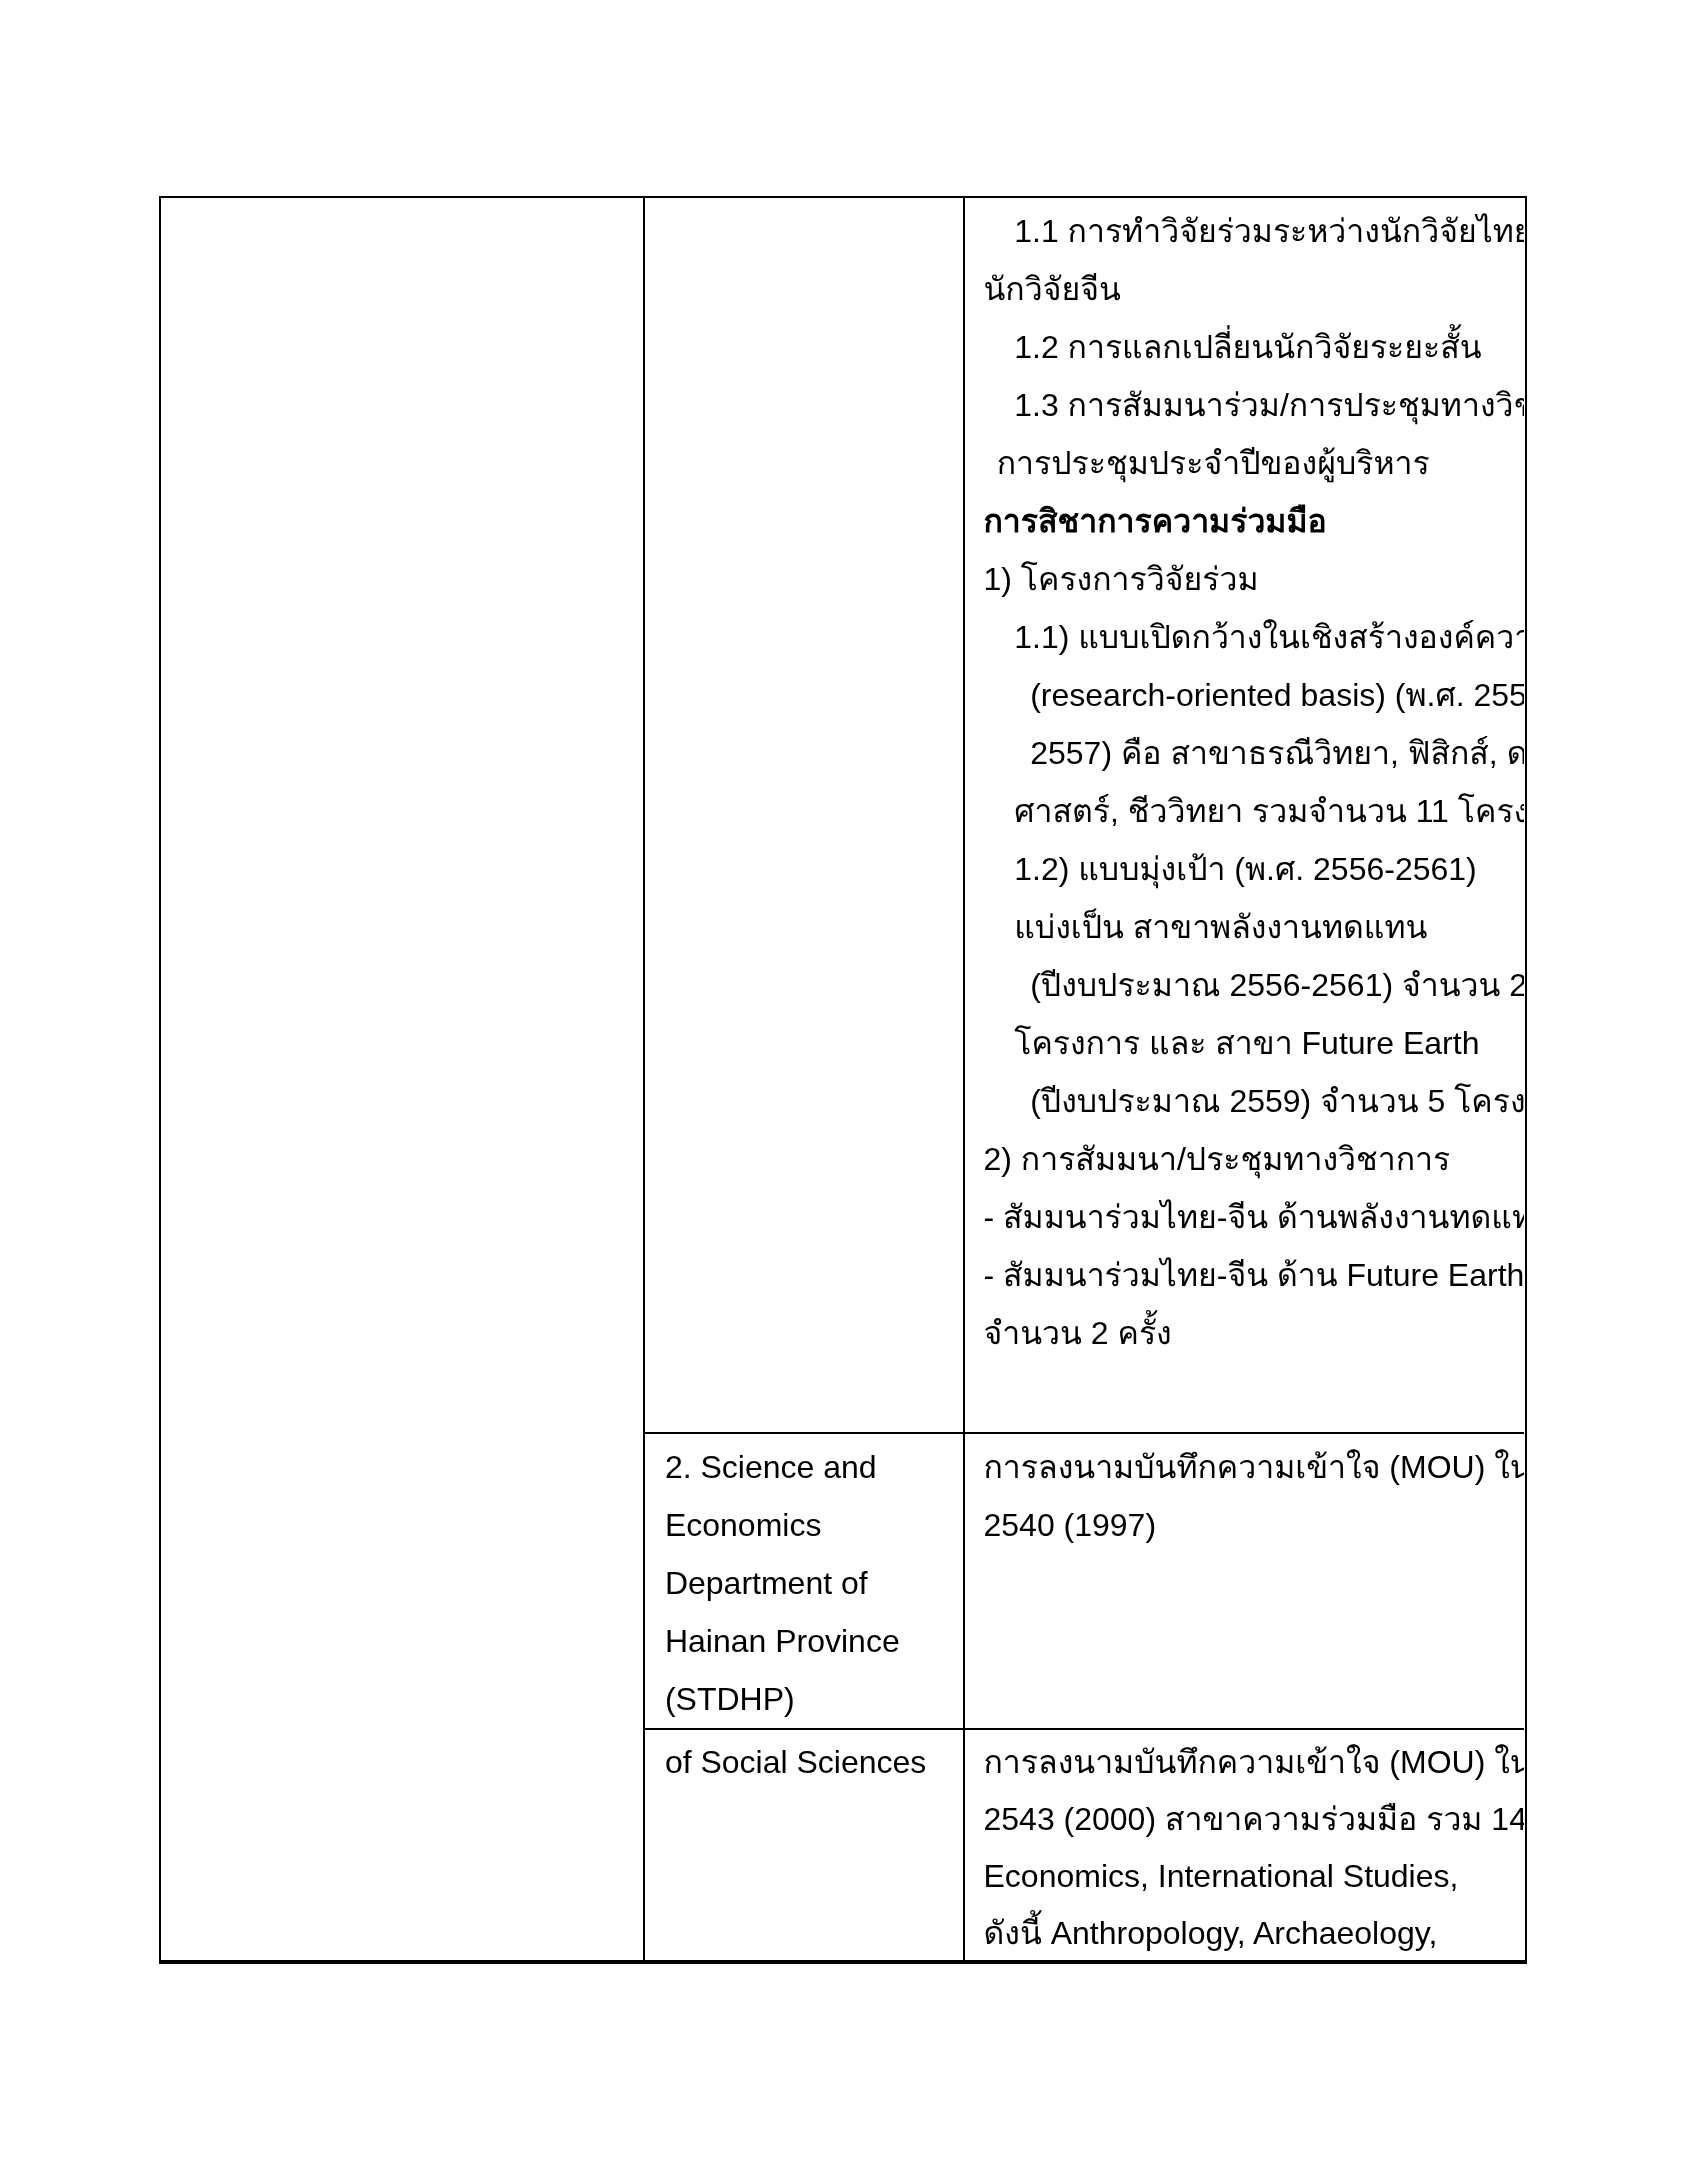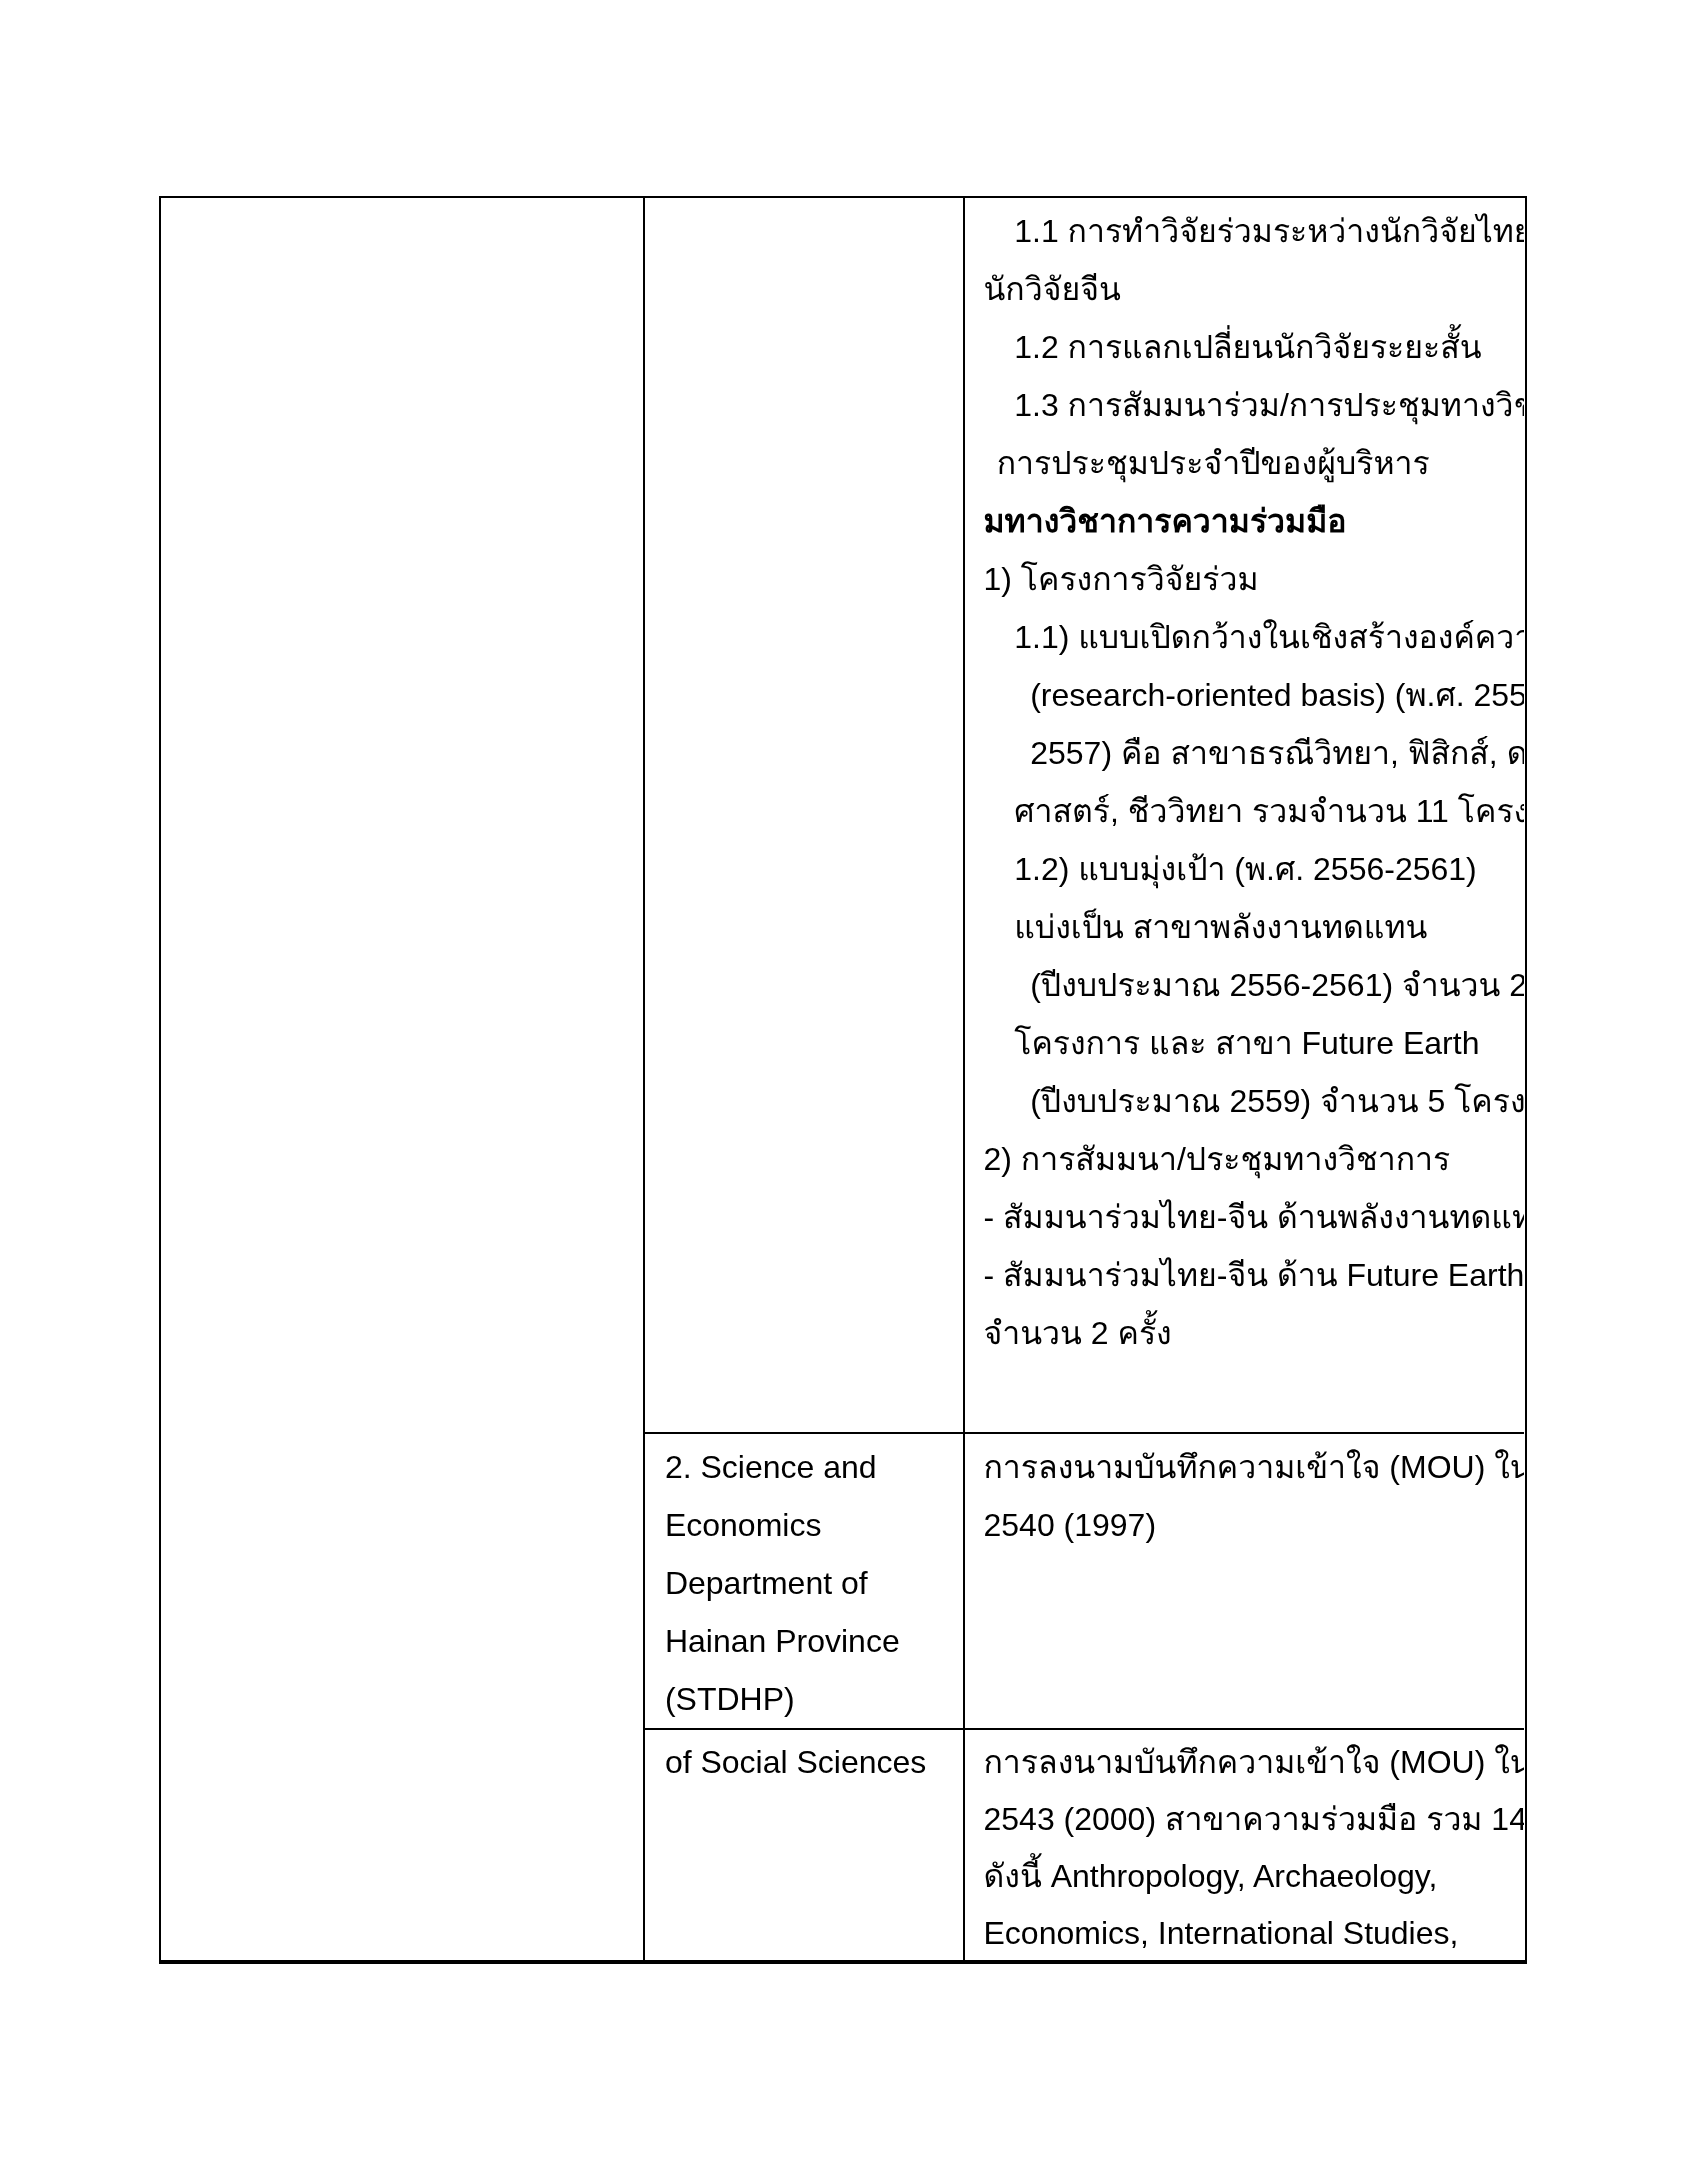--- a/index.html
+++ b/index.html
@@ -57,21 +57,21 @@
   <div id="doc-table">
     <div id="cell-left" class="cell"></div>
 
     <div class="cell c2cell vline r1"></div>
     <div class="cell c3cell vline r1">
         <div class="line ind2">1.1 การทำวิจัยร่วมระหว่างนักวิจัยไทยและ</div>
         <div class="line ind0">นักวิจัยจีน</div>
         <div class="line ind2">1.2 การแลกเปลี่ยนนักวิจัยระยะสั้น</div>
         <div class="line ind2">1.3 การสัมมนาร่วม/การประชุมทางวิชาการ</div>
         <div class="line ind1">การประชุมประจำปีของผู้บริหาร</div>
-        <div class="line ind0 bold">มทางวิชาการความร่วมมือ</div>
+        <div class="line ind0 bold">การสิชาการความร่วมมือ</div>
         <div class="line ind0">1) โครงการวิจัยร่วม</div>
         <div class="line ind2">1.1) แบบเปิดกว้างในเชิงสร้างองค์ความรู้</div>
         <div class="line ind3">(research-oriented basis) (พ.ศ. 2550-</div>
         <div class="line ind3">2557) คือ สาขาธรณีวิทยา, ฟิสิกส์, ดารา</div>
         <div class="line ind2">ศาสตร์, ชีววิทยา รวมจำนวน 11 โครงการ</div>
         <div class="line ind2">1.2) แบบมุ่งเป้า (พ.ศ. 2556-2561)</div>
         <div class="line ind2">แบ่งเป็น สาขาพลังงานทดแทน</div>
         <div class="line ind3">(ปีงบประมาณ 2556-2561) จำนวน 23</div>
         <div class="line ind2">โครงการ และ สาขา Future Earth</div>
         <div class="line ind3">(ปีงบประมาณ 2559) จำนวน 5 โครงการ</div>
@@ -92,18 +92,18 @@
         <div class="line ind0">การลงนามบันทึกความเข้าใจ (MOU) ใน พ.ศ.</div>
         <div class="line ind0">2540 (1997)</div>
       </div>
 
     <div class="cell c2cell vline rdiv2 r3">
         <div class="line ind0">of Social Sciences</div>
       </div>
     <div class="cell c3cell vline rdiv2 r3">
         <div class="line ind0">การลงนามบันทึกความเข้าใจ (MOU) ใน พ.ศ.</div>
         <div class="line ind0">2543 (2000) สาขาความร่วมมือ รวม 14 สาขา</div>
+        <div class="line ind0">Economics, International Studies,</div>
         <div class="line ind0">ดังนี้ Anthropology, Archaeology,</div>
-        <div class="line ind0">Economics, International Studies,</div>
       </div>
   </div>
 </div>
 
 
 </body></html>

